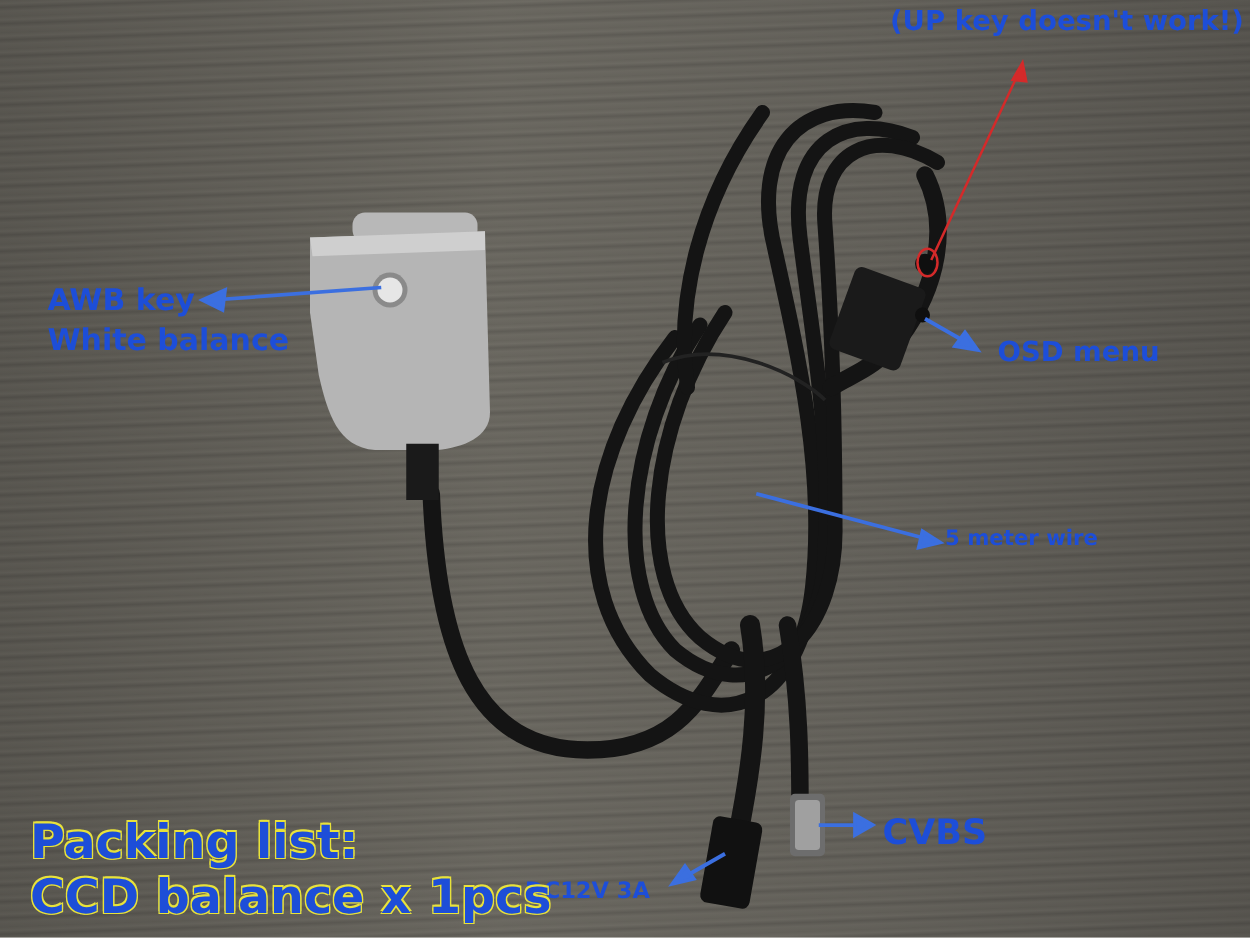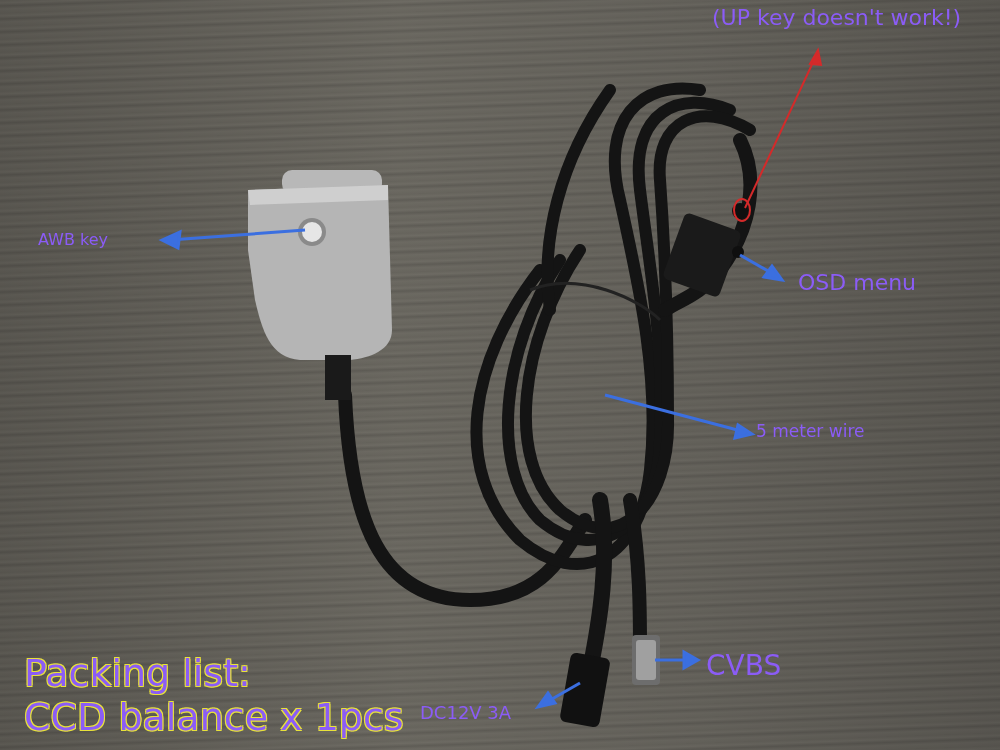--- a/index.html
+++ b/index.html
@@ -3,22 +3,22 @@
 <meta charset="utf-8">
 <style>
   html, body { margin:0; padding:0; }
   body { width:1000px; height:750px; overflow:hidden; position:relative;
     font-family: "DejaVu Sans", sans-serif; }
   .photo { position:absolute; inset:0; width:1000px; height:750px;
     background: repeating-linear-gradient(178deg, #9a9892 0px, #a6a49e 3px, #8f8d88 6px, #a3a19b 9px, #9c9a94 13px),
                 linear-gradient(90deg, #8d8b86, #a9a7a1 40%, #9e9c97 70%, #8a8884);
     background-blend-mode: multiply; }
   .photo svg { position:absolute; inset:0; }
-  .label { position:absolute; color:#8b5cf6; font-weight:normal; white-space:nowrap; }
-  .lbl-awb { left:38px; top:224px; font-size:16px; line-height:32px; }
+  .label { position:absolute; color:#1d4ed8; font-weight:bold; white-space:nowrap; }
+  .lbl-awb { left:38px; top:224px; font-size:24px; line-height:32px; }
   .lbl-up { left:712px; top:5px; font-size:22px; }
   .lbl-osd { left:786px; top:270px; font-size:22px;margin-left:12px; }
   .lbl-wire { left:756px; top:421px; font-size:17px; }
   .lbl-cvbs { left:706px; top:649px; font-size:28px; }
   .lbl-dc { left:420px; top:702px; font-size:18px; }
   .lbl-pack { left:24px; top:640px; font-size:38px; line-height:44px;
     text-shadow: 1px 1px 0 #e8e23a, -1px -1px 0 #e8e23a, 1px -1px 0 #e8e23a, -1px 1px 0 #e8e23a; margin-top: 11px; }
 </style>
 </head>
 <body>
@@ -69,20 +69,21 @@
     <g stroke="#d42a2a" stroke-width="2" fill="#d42a2a">
       <line x1="745" y1="208" x2="815" y2="58"></line>
       <polygon points="818,50 810,64 821,65"></polygon>
       <ellipse cx="742" cy="210" rx="8" ry="11" fill="none"></ellipse>
     </g>
   </svg>
 </div>
 
 <div class="label lbl-awb">
   <div>AWB key</div>
+  <div>White balance</div>
 </div>
 <div class="label lbl-up">(UP key doesn't work!)</div>
 <div class="label lbl-osd">OSD menu</div>
 <div class="label lbl-wire">5 meter wire</div>
 <div class="label lbl-cvbs">CVBS</div>
 <div class="label lbl-dc">DC12V 3A</div>
 <div class="label lbl-pack">
   <div>Packing list:</div>
   <div>CCD balance x 1pcs</div>
 </div>

